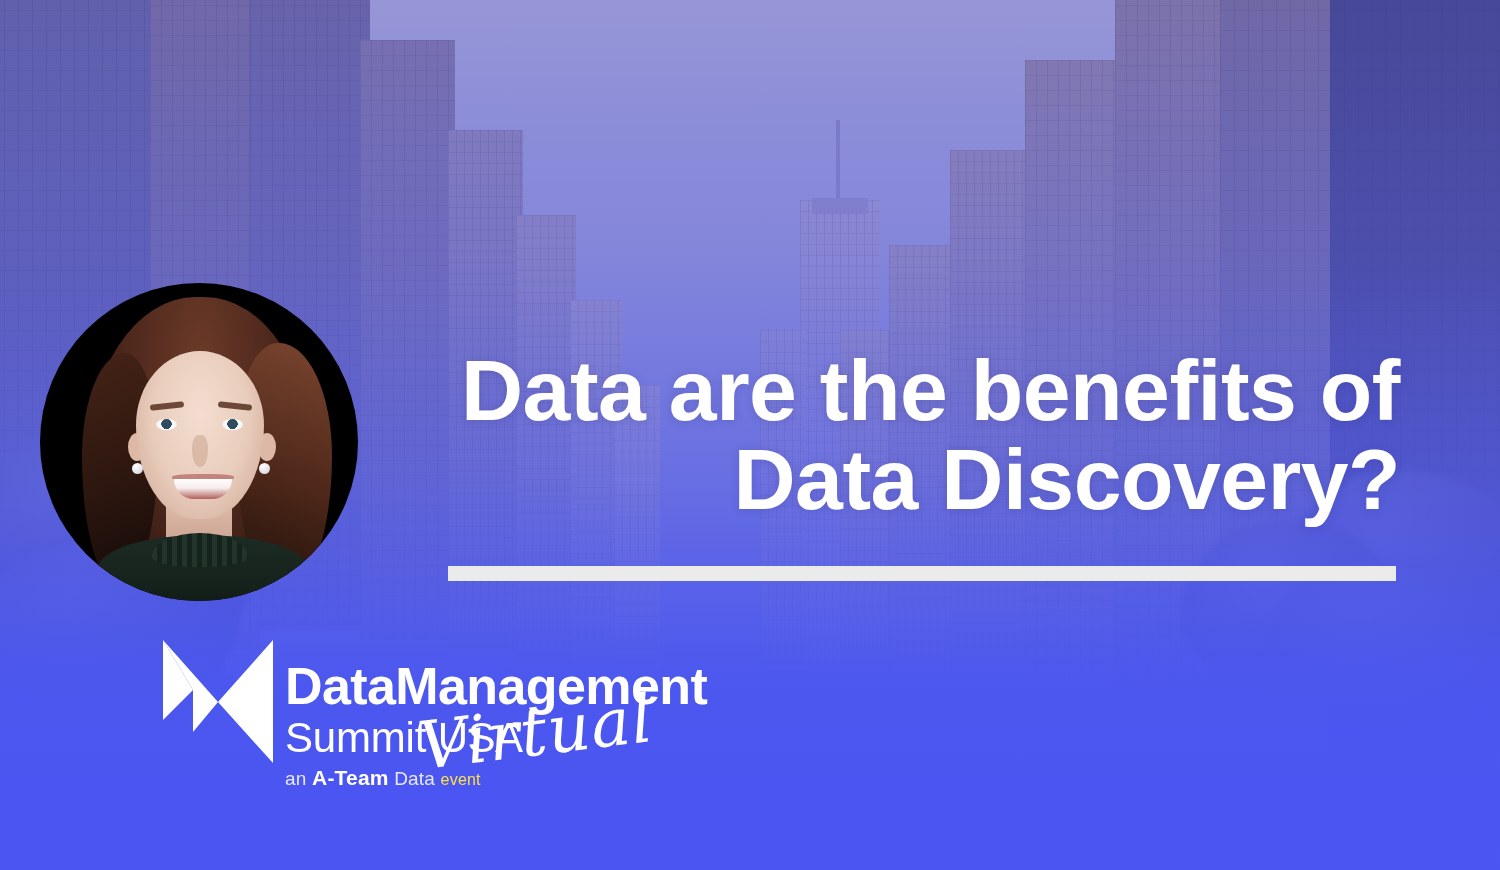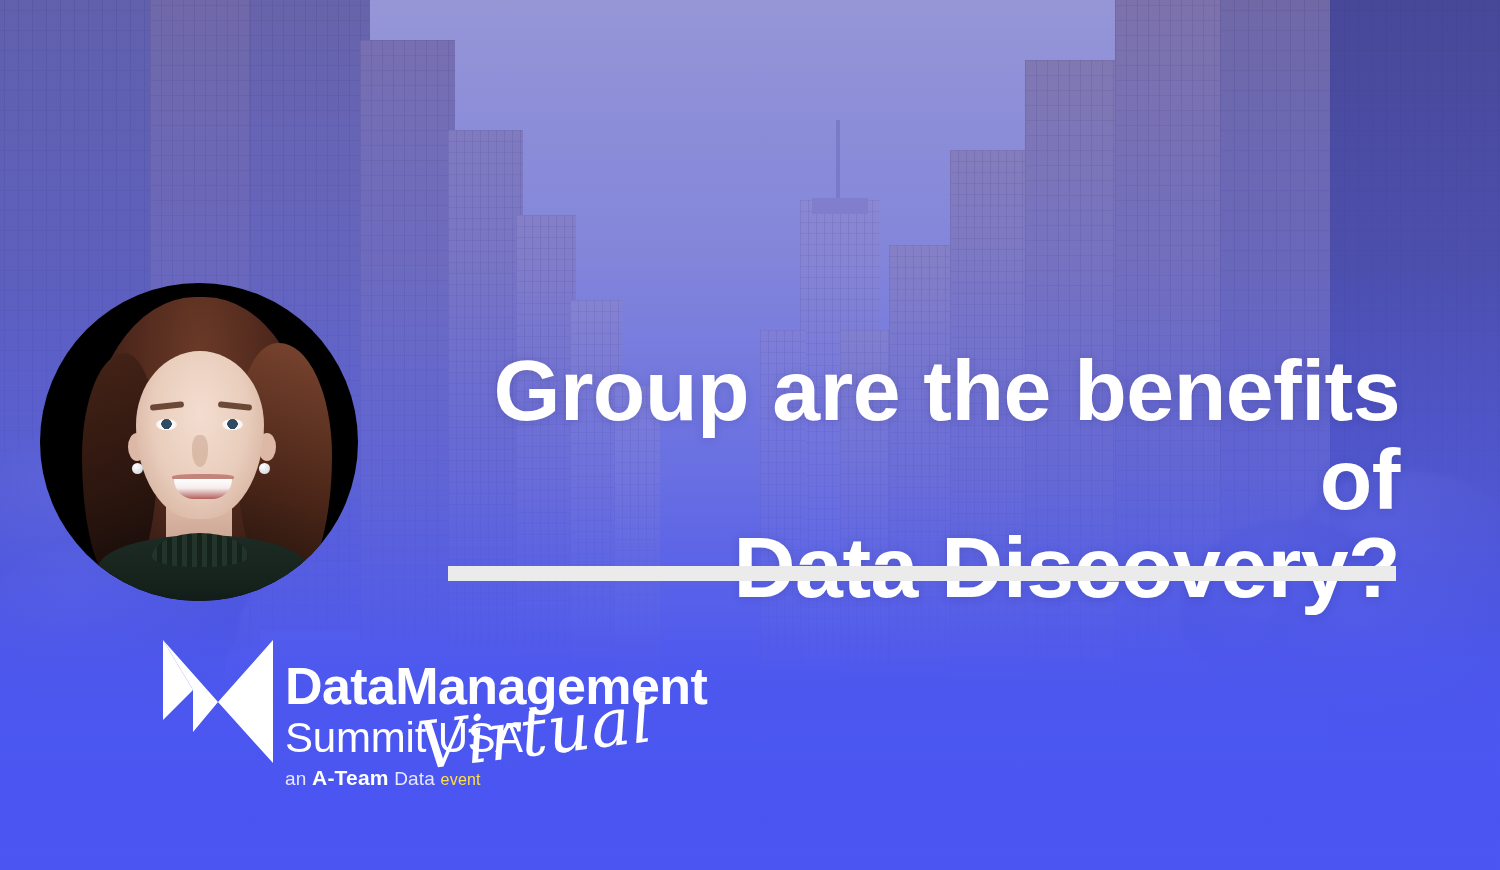--- a/index.html
+++ b/index.html
@@ -328,21 +328,21 @@
         <div class="lip-top"></div>
         <div class="mouth"></div>
         <div class="earring l"></div>
         <div class="earring r"></div>
         <div class="sweater"></div>
         <div class="collar"></div>
       </div>
     </div>
 
     <div class="headline">
-      <div data-bind="slide.headline_line1">Group are the benefits of</div>
+      <div data-bind="slide.headline_line1">Data are the benefits of</div>
       <div data-bind="slide.headline_line2">Data Discovery?</div>
     </div>
 
     <div class="rule"></div>
 
     <div class="event-logo">
       <div class="mark">
         <svg viewBox="0 0 110 123" width="110" height="123" aria-hidden="true">
           <path d="M0 0 L0 80 L30 50 L0 0 Z" fill="#ffffff"></path>
           <path d="M0 0 L55 62 L110 0 L110 123 L55 62 L30 92 L30 50 Z" fill="#ffffff"></path>

